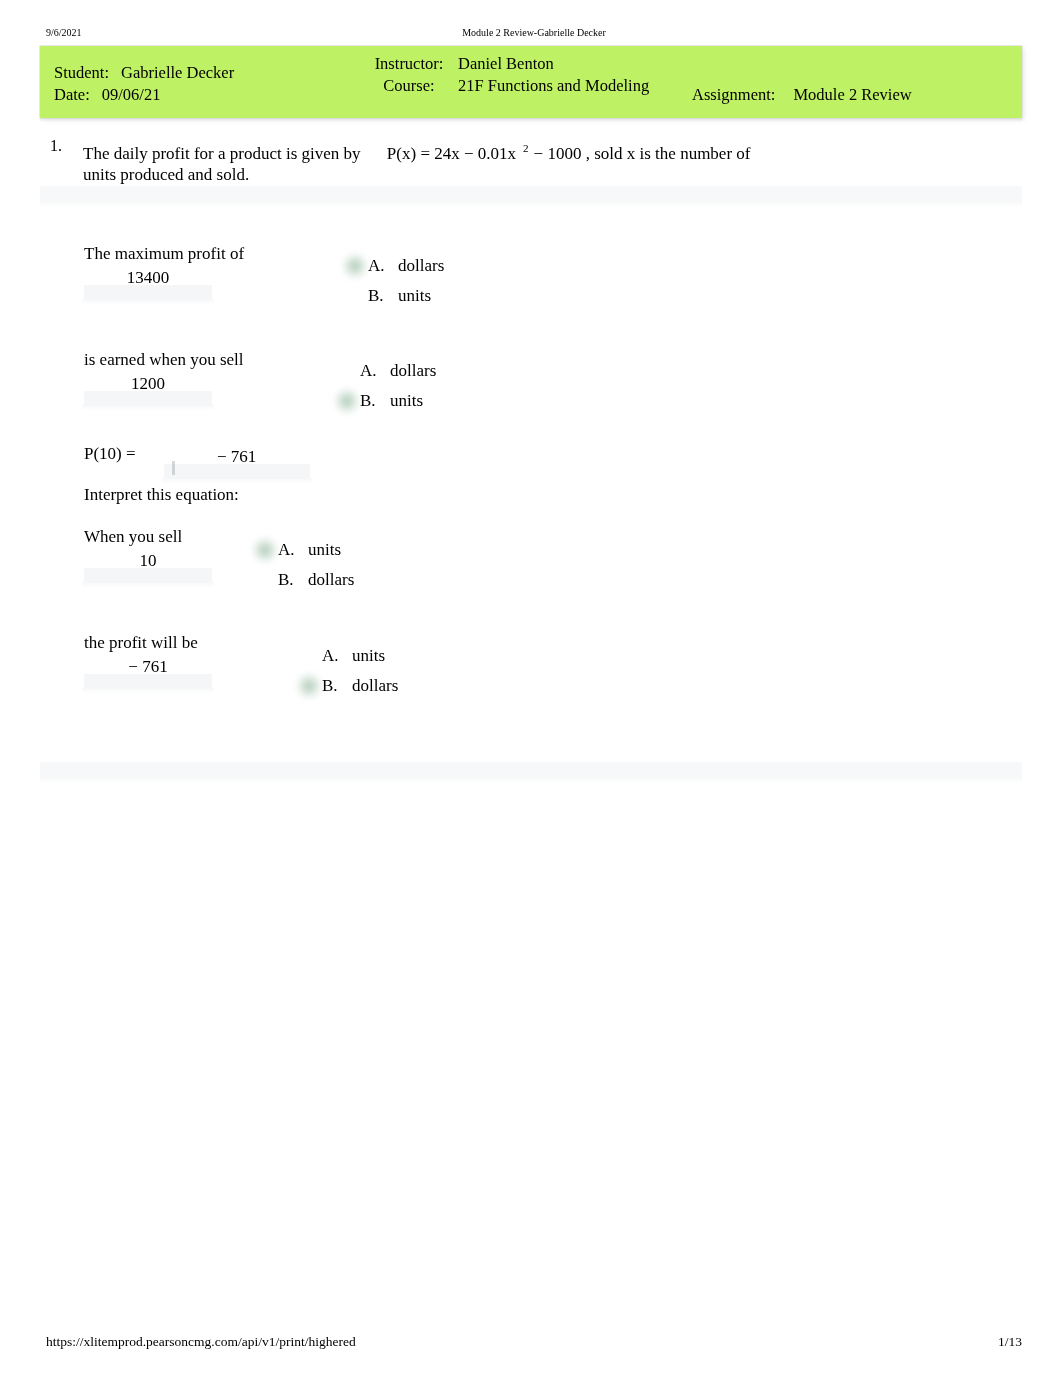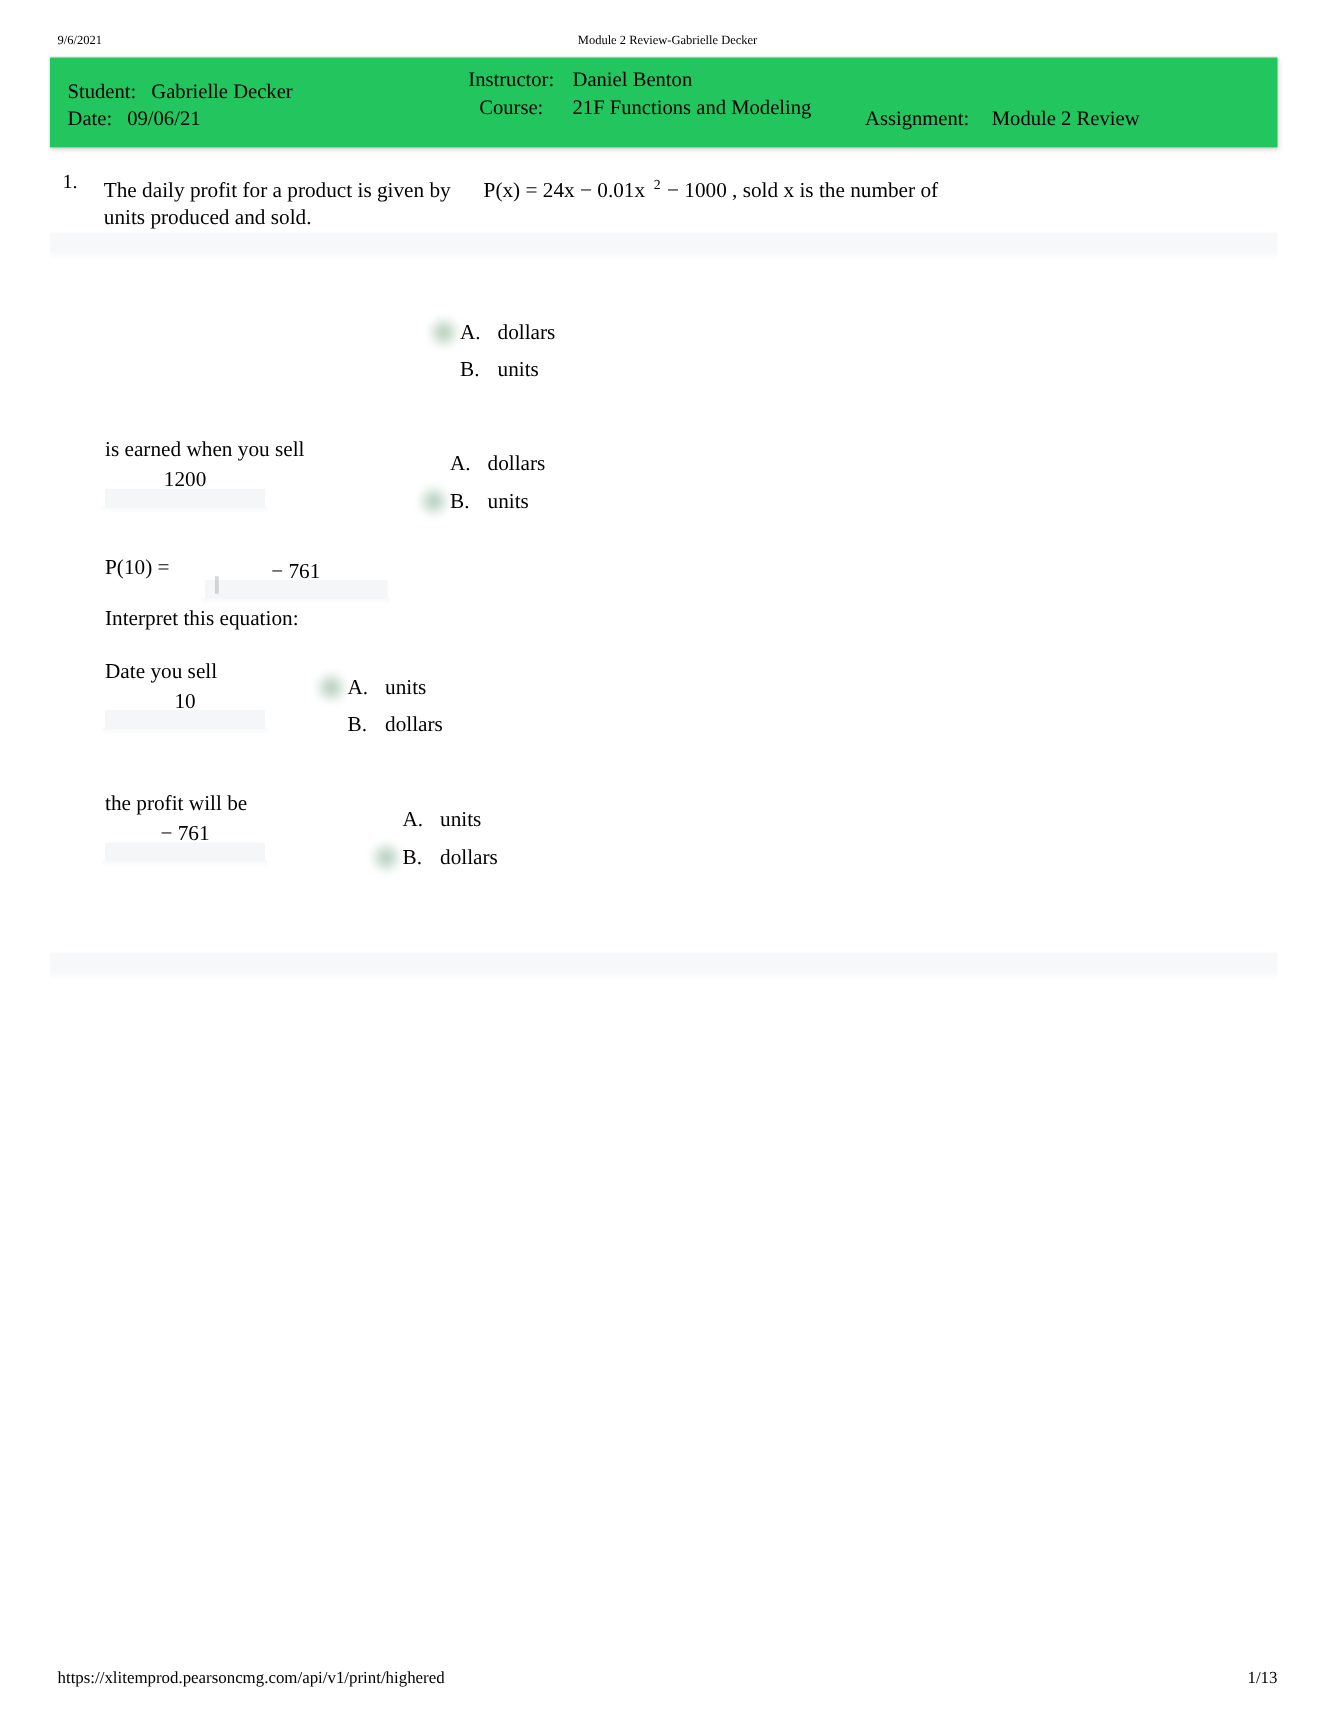--- a/index.html
+++ b/index.html
@@ -45,21 +45,21 @@
   .print-foot .pf-url { position: absolute; left: 0; top: 0; }
   .print-foot .pf-page { position: absolute; right: 0; top: 0; }
 
   
   .info-box {
     position: absolute;
     top: 46px;
     left: 40px;
     width: 982px;
     height: 72px;
-    background: #22c55e;
+    background: #bef264;
     box-shadow: 0 0 0 1px rgba(215,215,215,0.55),
                 2px 2px 4px rgba(170,170,170,0.28);
     border-radius: 1px;
   }
   .info-box::after {
     content: "";
     position: absolute;
     left: 0; right: 0; bottom: -4px;
     height: 4px;
     background: linear-gradient(to bottom, rgba(205,205,205,0.35), rgba(255,255,255,0));
@@ -263,20 +263,27 @@
   <span>The daily profit for a product is given by</span>
   <span class="q-eq"><span>P(x) = 24x − 0.01x</span><sup>2</sup><span>− 1000 , sold x is the number</span></span>
   <span>of units produced and sold.</span>
 </div>
 
 <div class="band top"></div>
 <div class="band bottom"></div>
 
 <div class="work">
 
+  <div class="blk" style="left:84px; top:243px;">
+    <div class="prompt">The maximum profit of</div>
+    <div class="ansfield">
+      <span class="fv">13400</span>
+      <span class="fbox"></span>
+    </div>
+  </div>
   <div class="choices" style="left:366px; top:251px;">
     <div class="choice">
       <span class="marker"></span>
       <span class="letter">A.</span><span class="ctext">dollars</span>
     </div>
     <div class="choice">
       
       <span class="letter">B.</span><span class="ctext">units</span>
     </div>
   </div>
@@ -303,21 +310,21 @@
     <span class="prompt">P(10) =</span>
     <span class="ansfield wide" style="display:inline-block; vertical-align:top; margin-left:24px;">
       <span class="caret"></span>
       <span class="fv">− 761</span>
       <span class="fbox"></span>
     </span>
   </div>
   <div class="blk prompt" style="left:84px; top:484px;">Interpret this equation:</div>
 
   <div class="blk" style="left:84px; top:526px;">
-    <div class="prompt">Date you sell</div>
+    <div class="prompt">When you sell</div>
     <div class="ansfield">
       <span class="fv">10</span>
       <span class="fbox"></span>
     </div>
   </div>
   <div class="choices" style="left:276px; top:535px;">
     <div class="choice">
       <span class="marker"></span>
       <span class="letter">A.</span><span class="ctext">units</span>
     </div>

